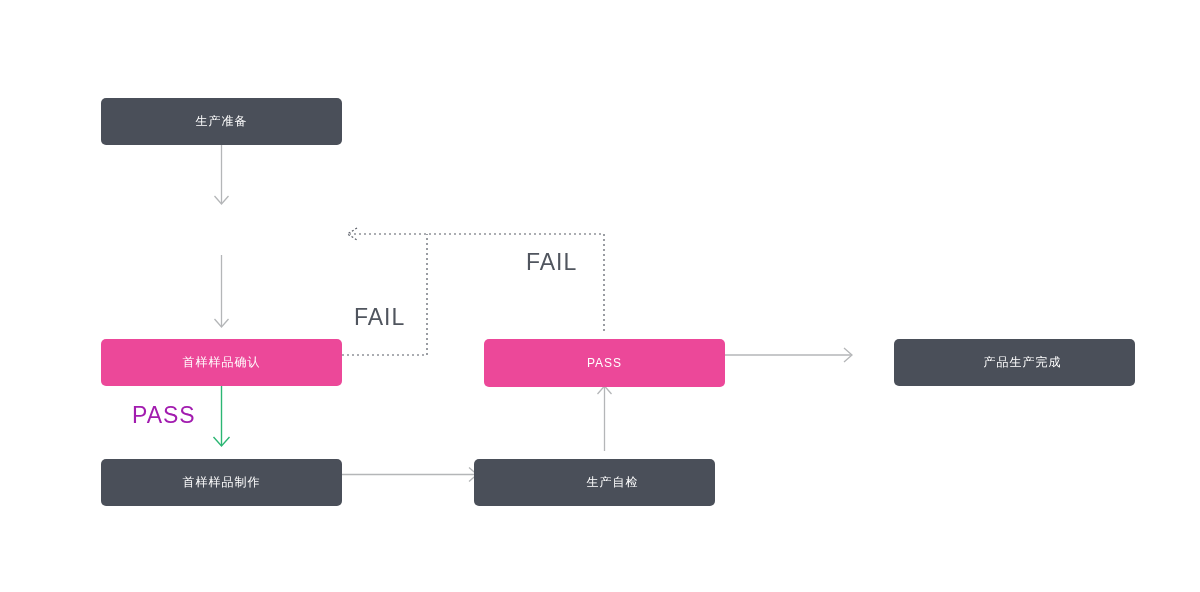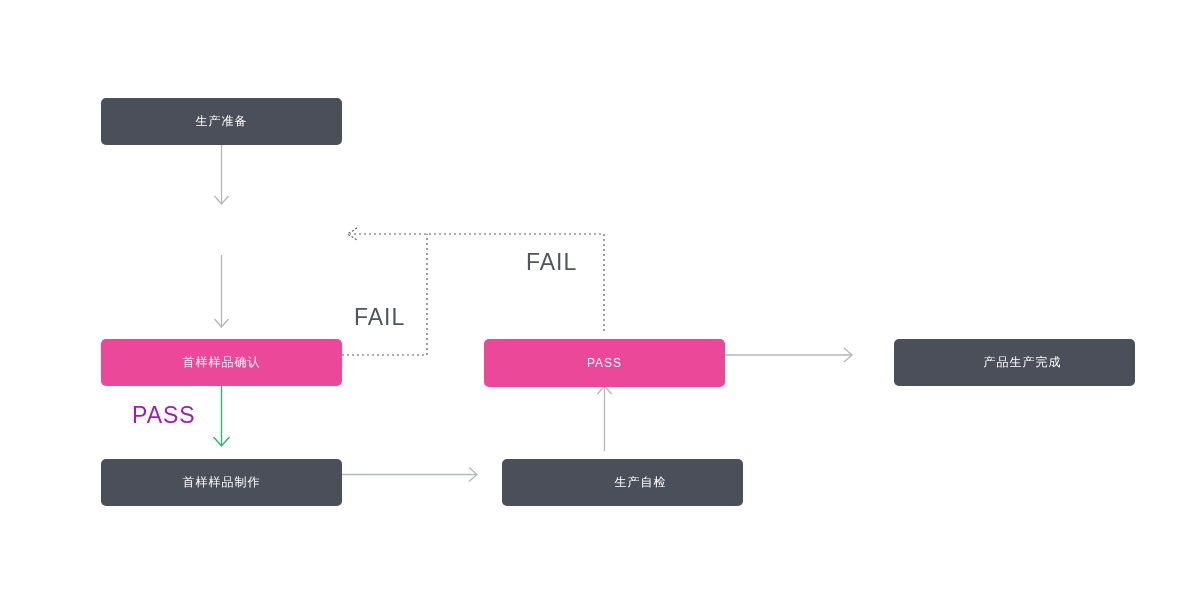--- a/index.html
+++ b/index.html
@@ -33,21 +33,21 @@
     box-sizing: border-box;
     margin-top: 8px;
   }
   .node--dark  { background: #4a4f59; }
   .node--green { background: #ec4899; }
 
   .n-prep            { left: 101px; top: 90px;  }
   .n-sample-make     { left: 101px; top: 208px; }
   .n-sample-confirm  { left: 101px; top: 331px; }
   .n-normal-prod     { left: 101px; top: 451px; }
-  .n-self-check      { left: 502px; top: 451px; padding-left: 36px; }
+  .n-self-check      { left: 474px; top: 451px; padding-left: 36px; }
   .n-ipqc            { left: 484px; top: 331px; height: 48px; }
   .n-complete        { left: 894px; top: 331px; padding-left: 16px; }
 
   .edge-label {
     position: absolute;
     font-size: 23px;
     font-weight: 400;
     letter-spacing: 1px;
     line-height: 1;
     white-space: nowrap;

